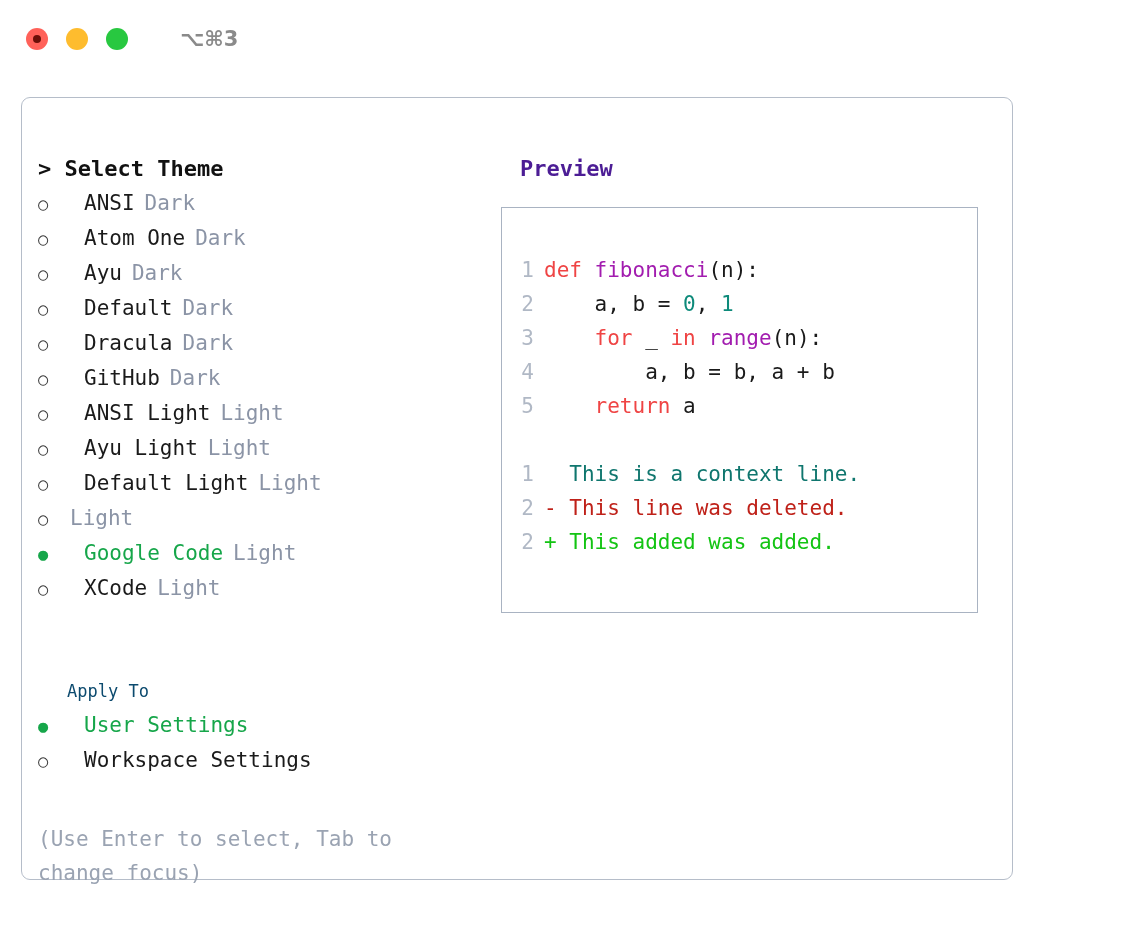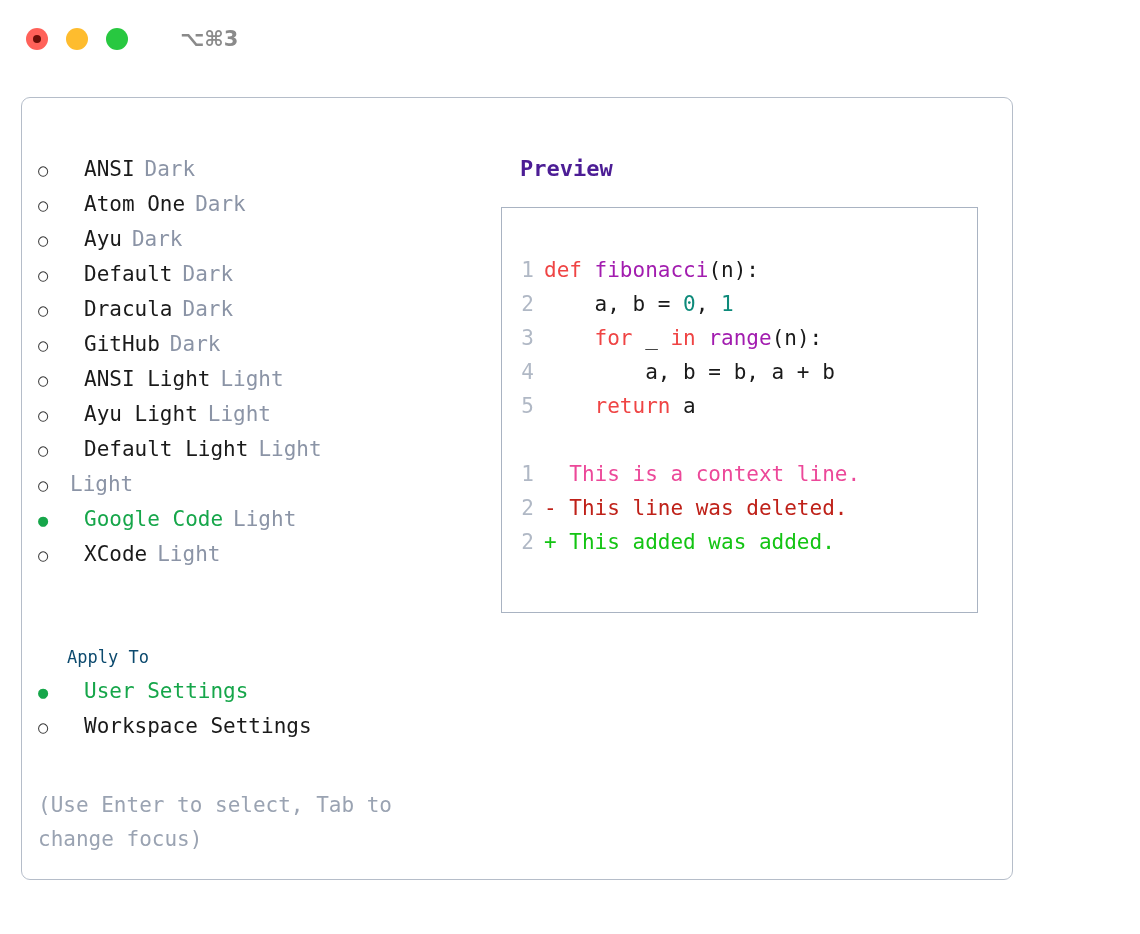--- a/index.html
+++ b/index.html
@@ -171,21 +171,21 @@
     box-sizing: border-box;
   }
   .code-text { white-space: pre; }
   .blank-line { height: 34px; }
 
   
   .tok-kw   { color: #ef4444; }
   .tok-fn   { color: #a21caf; }
   .tok-num  { color: #0d8a7a; }
   .tok-pl   { color: #1a1a1a; }
-  .tok-ctx  { color: #ec4899; text-align: center; }
+  .tok-ctx  { color: #0f766e; text-align: center; }
   .tok-del  { color: #bf2119; }
   .tok-add  { color: #13c413; }
 </style>
 </head>
 <body>
 
 <div class="window">
 
   <div class="titlebar">
     <div class="lights">
@@ -195,20 +195,21 @@
       <div class="light yellow"></div>
       <div class="light green"></div>
     </div>
     <div class="shortcut">⌥⌘3</div>
   </div>
 
   <div class="panel">
     <div class="columns">
 
       <div class="left-col">
+        <div class="section-header">&gt; Select Theme</div>
 
         <div class="list" id="theme-list">
             <div class="list-row"><span class="bullet">○</span><span class="row-label">ANSI</span><span class="row-cat">Dark</span></div>
             <div class="list-row"><span class="bullet">○</span><span class="row-label">Atom One</span><span class="row-cat">Dark</span></div>
             <div class="list-row"><span class="bullet">○</span><span class="row-label">Ayu</span><span class="row-cat">Dark</span></div>
             <div class="list-row"><span class="bullet">○</span><span class="row-label">Default</span><span class="row-cat">Dark</span></div>
             <div class="list-row"><span class="bullet">○</span><span class="row-label">Dracula</span><span class="row-cat">Dark</span></div>
             <div class="list-row"><span class="bullet">○</span><span class="row-label">GitHub</span><span class="row-cat">Dark</span></div>
             <div class="list-row"><span class="bullet">○</span><span class="row-label">ANSI Light</span><span class="row-cat">Light</span></div>
             <div class="list-row"><span class="bullet">○</span><span class="row-label">Ayu Light</span><span class="row-cat">Light</span></div>

